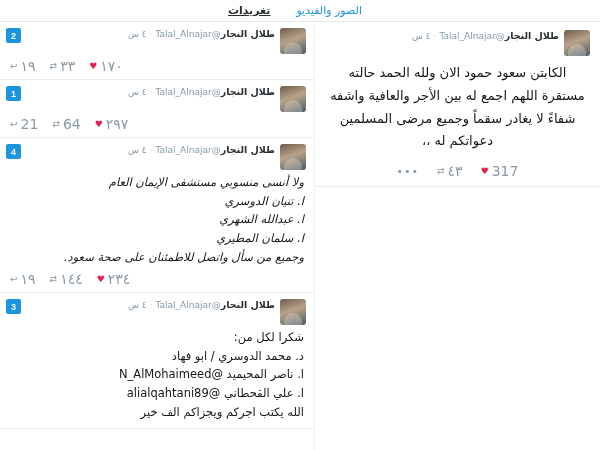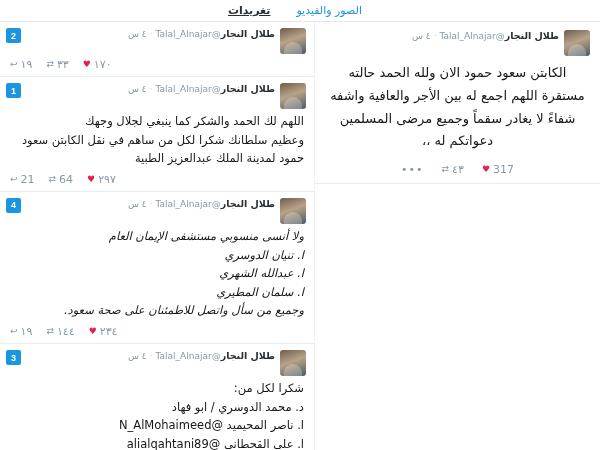--- a/index.html
+++ b/index.html
@@ -133,21 +133,21 @@
     justify-content: flex-start;
   }
   .act {
     display: inline-flex;
     align-items: center;
     gap: 3px;
     cursor: pointer;
   }
   .act .glyph { font-size: 9px; line-height: 1; }
   .act.like .glyph { color: #e81c4f; }
-  .cnt { font-size: 11px; color: #8899a6; }
+  .cnt { font-size: 14px; color: #8899a6; }
 
   
   .badge {
     position: absolute;
     left: 6px;
     top: 6px;
     width: 15px; height: 15px;
     background: #1b95e0;
     color: #fff;
     font-size: 9px;
@@ -271,22 +271,20 @@
         <div class="avatar"></div>
         <div class="names">
           <span class="dispname">طلال النجار</span>
           <span class="metaline">
             <span class="handle">@Talal_Alnajar</span>
             <span class="sep">·</span>
             <span>٤ س</span>
           </span>
         </div>
       </div>
-      <div class="tweet-body" style="white-space: pre-line;">اللهم لك الحمد والشكر كما ينبغي لجلال وجهك
-وعظيم سلطانك شكرا لكل من ساهم في نقل الكابتن سعود حمود لمدينة الملك عبدالعزيز الطبية</div>
       <div class="actions">
         <span class="act">
           <span class="glyph">↩</span>
           <span class="cnt">21</span>
         </span>
         <span class="act">
           <span class="glyph">⇄</span>
           <span class="cnt">64</span>
         </span>
         <span class="act like">

